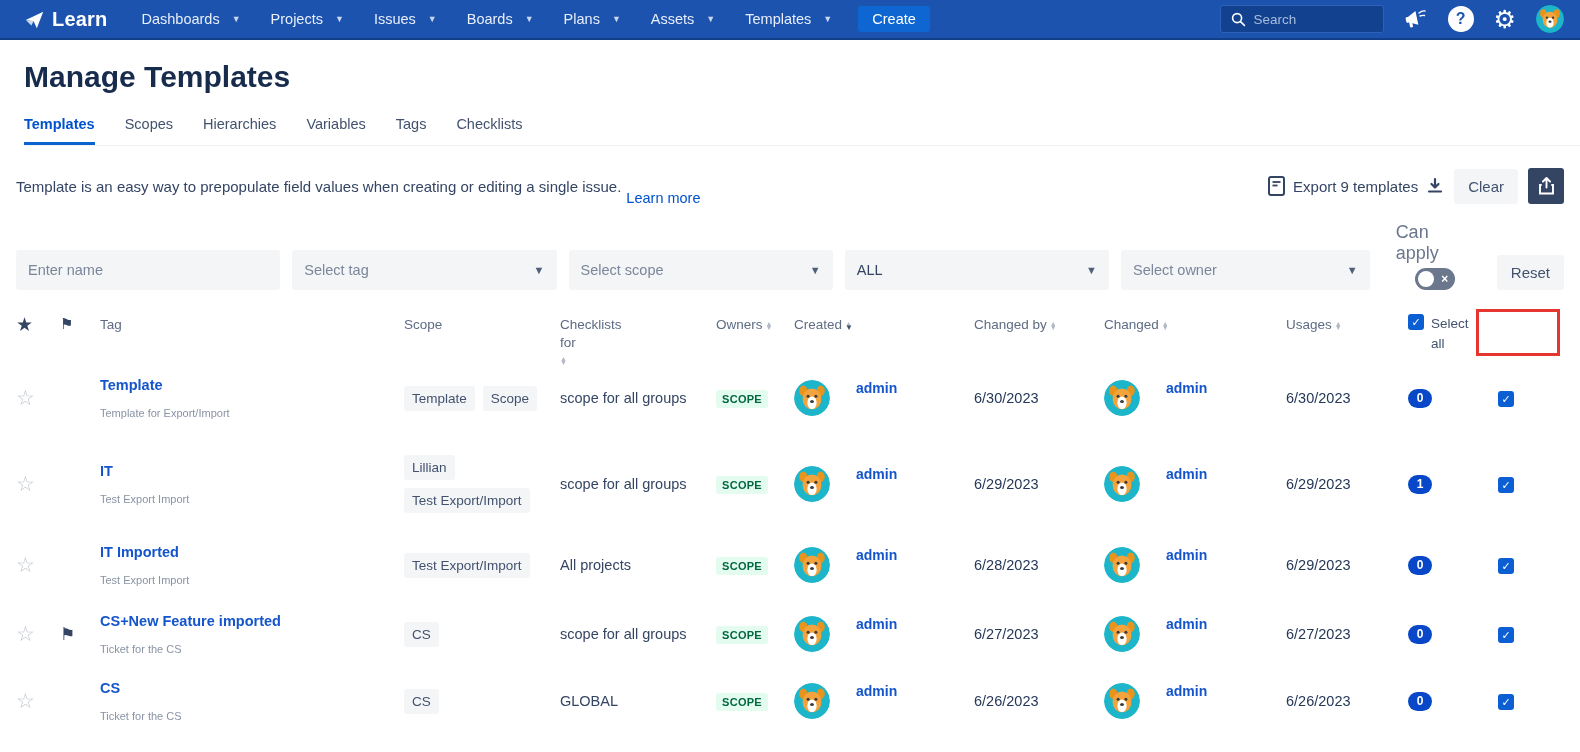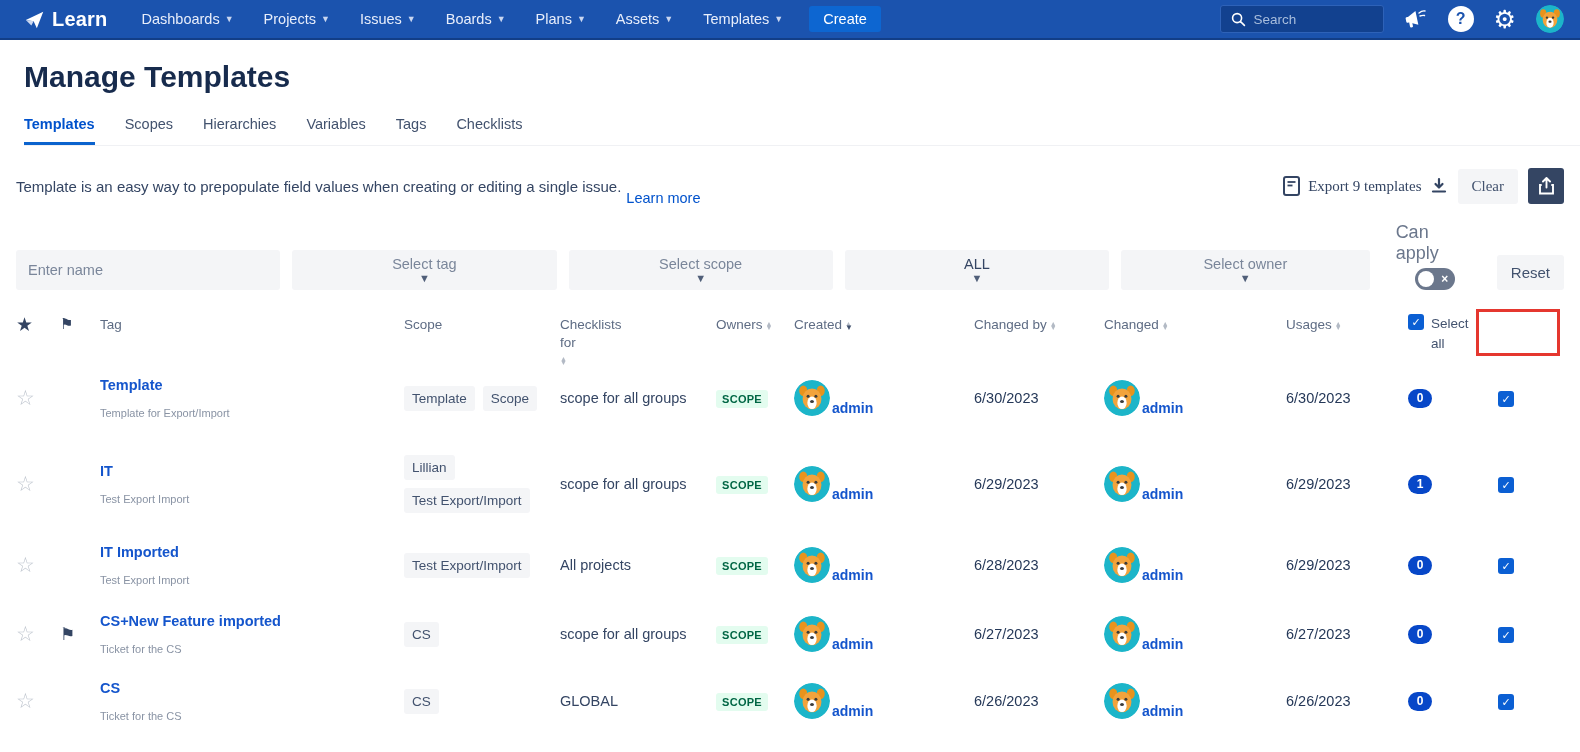--- a/index.html
+++ b/index.html
@@ -6,21 +6,21 @@
   html,body { width:1580px; height:752px; overflow:hidden; background:#fff;
     font-family:"Liberation Sans", sans-serif; color:#172B4D; }
 
   
   .navbar { height:40px; background:#1B53AE; display:flex; align-items:center;
     padding:0 16px 0 24px; border-bottom:2px solid #123E87; }
   .logo { display:flex; align-items:center; gap:6px; margin-right:34px; }
   .logo svg { width:22px; height:22px; }
   .logo-text { color:#fff; font-size:20px; font-weight:bold; letter-spacing:.2px; }
   .nav-menu { display:flex; align-items:center; gap:30px; }
-  .nav-item { color:#E8EEFB; font-size:14.5px; display:flex; align-items:center; gap:5px; cursor:pointer; }
+  .nav-item { color:#E8EEFB; font-size:14.5px; display:flex; align-items:center; gap:12px; cursor:pointer; }
   .nav-item .chev { font-size:9px; color:#C9D6F0; }
   .create-btn { margin-left:26px; background:#0D66D1; color:#fff; font-size:14.5px;
     padding:5px 14px; border:none; border-radius:3px; cursor:pointer; }
   .nav-right { margin-left:auto; display:flex; align-items:center; gap:20px; }
   .search-box { display:flex; align-items:center; gap:8px; background:#12418F;
     border:1px solid #2E62B8; border-radius:3px; height:28px; width:164px; padding:0 10px; }
   .search-box input { background:transparent; border:none; outline:none; color:#E8EEFB;
     font-size:13.5px; width:110px; font-family:inherit; }
   .search-box input::placeholder { color:#A9BEDD; }
   .nav-icon { color:#fff; display:flex; align-items:center; justify-content:center; cursor:pointer; }
@@ -34,38 +34,38 @@
   .page-title { font-size:30px; font-weight:bold; color:#172B4D; margin:20px 0 0 24px; }
   .tabs { display:flex; gap:30px; margin:22px 0 0 24px; border-bottom:1px solid #F0F1F4;
     padding-bottom:0; width:calc(100% - 24px); }
   .tab { font-size:14.5px; color:#42526E; padding-bottom:10px; cursor:pointer; border-bottom:3px solid transparent; }
   .tab.active { color:#0052CC; font-weight:bold; border-bottom-color:#0B63CE; }
 
   
   .info-row { display:flex; align-items:center; margin:20px 16px 0 16px; }
   .info-text { font-size:15px; color:#344563; }
   .learn-link { color:#0052CC; font-size:14.5px; text-decoration:none; margin-left:5px;margin-top:24px; }
-  .export-group { margin-left:auto; display:flex; align-items:center; gap:10px;font-family:Liberation Serif, serif; }
+  .export-group { margin-left:auto; display:flex; align-items:center; gap:10px; }
   .export-btn { display:flex; align-items:center; gap:8px; color:#344563; font-size:15px;
     background:none; border:none; cursor:pointer; font-family:inherit; }
   .export-btn svg { display:block; }
   .clear-btn, .reset-btn { background:#F4F5F7; border:none; border-radius:3px; color:#42526E;
     font-size:15px; padding:9px 14px; cursor:pointer; font-family:inherit; }
   .share-btn { background:#344563; border:none; border-radius:3px; width:36px; height:36px;
     display:flex; align-items:center; justify-content:center; cursor:pointer; }
 
   
   .filters { display:flex; align-items:flex-end; gap:12px; margin:16px 16px 0 16px; }
   .f-field { background:#F4F5F7; border-radius:3px; height:40px; display:flex; align-items:center;
     padding:0 12px; color:#7A869A; font-size:14.5px; }
   .f-input { width:270px; }
   .f-input input { background:transparent; border:none; outline:none; width:100%;
     font-size:14.5px; font-family:inherit; color:#344563; }
   .f-input input::placeholder { color:#7A869A; }
-  .f-select { justify-content:center; cursor:pointer;flex-direction:column; }
+  .f-select { justify-content:space-between; cursor:pointer; }
   .f-select .chev { color:#505F79; font-size:11px; }
   .w270 { width:270px; } .w254 { width:254px; }
   .f-select.dark { color:#344563; }
   .can-apply { margin-left:14px; display:flex; flex-direction:column; align-items:center; gap:4px; }
   .can-apply-label { font-size:18px; color:#6B778C; }
   .toggle { width:40px; height:22px; border-radius:11px; background:#6B778C; position:relative; cursor:pointer; }
   .toggle .knob { position:absolute; left:3px; top:3px; width:16px; height:16px; border-radius:50%; background:#fff; }
   .toggle .off-x { position:absolute; right:7px; top:50%; transform:translateY(-52%);
     color:#fff; font-size:12px; font-weight:bold; }
   .reset-btn { margin-left:10px; }
@@ -92,21 +92,21 @@
   .star { color:#C1C7D0; font-size:21px; cursor:pointer; }
   .flag-filled { color:#344563; font-size:17px; }
   .name-cell { display:flex; flex-direction:column; justify-content:center; gap:14px; height:100%; padding:12px 0; }
   .tpl-link { color:#1455CC; font-size:14.5px; font-weight:bold; text-decoration:none; }
   .tpl-desc { color:#8993A4; font-size:11px; }
   .chips { display:flex; flex-wrap:wrap; gap:8px; align-items:center; padding-right:10px; }
   .chip { background:#F4F5F7; border-radius:3px; padding:5px 8px; font-size:13.5px; color:#42526E; }
   .scope-text { font-size:14.5px; color:#344563; }
   .badge { font-size:11px; font-weight:bold; letter-spacing:.3px; border-radius:3px; padding:3px 6px; }
   .owners-cell { display:flex; flex-direction:column; gap:8px; justify-content:center; }
-  .owner { display:flex; align-items:flex-end; gap:2px; }
+  .owner { display:flex; align-items:flex-start; gap:26px; }
   .avatar-row { width:36px; height:36px; border-radius:50%; overflow:hidden; flex:none; }
   .owner a { color:#1455CC; font-size:14px; font-weight:bold; text-decoration:none; }
   .date-cell { font-size:14.5px; color:#253858; }
   .usages-badge { background:#0747C8; color:#fff; font-size:12px; font-weight:bold;
     min-width:24px; height:19px; border-radius:10px; display:inline-flex;
     align-items:center; justify-content:center; padding:0 6px; }
   .cb { width:16px; height:16px; border-radius:3px; background:#0B5FD3; color:#fff;
     display:inline-flex; align-items:center; justify-content:center; font-size:11px;
     cursor:pointer; flex:none; }
 </style>

